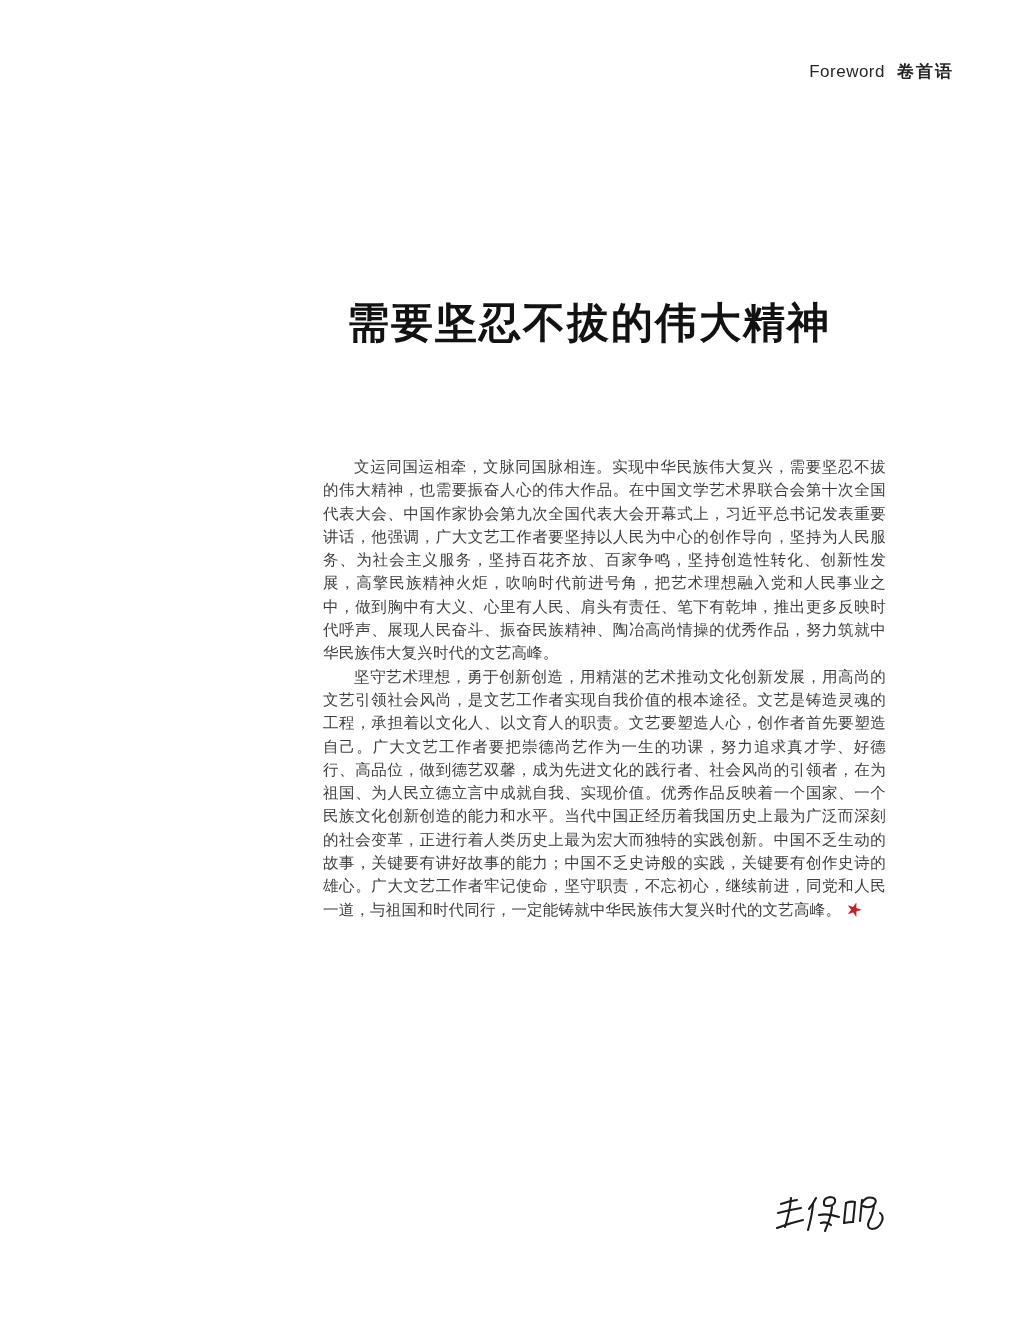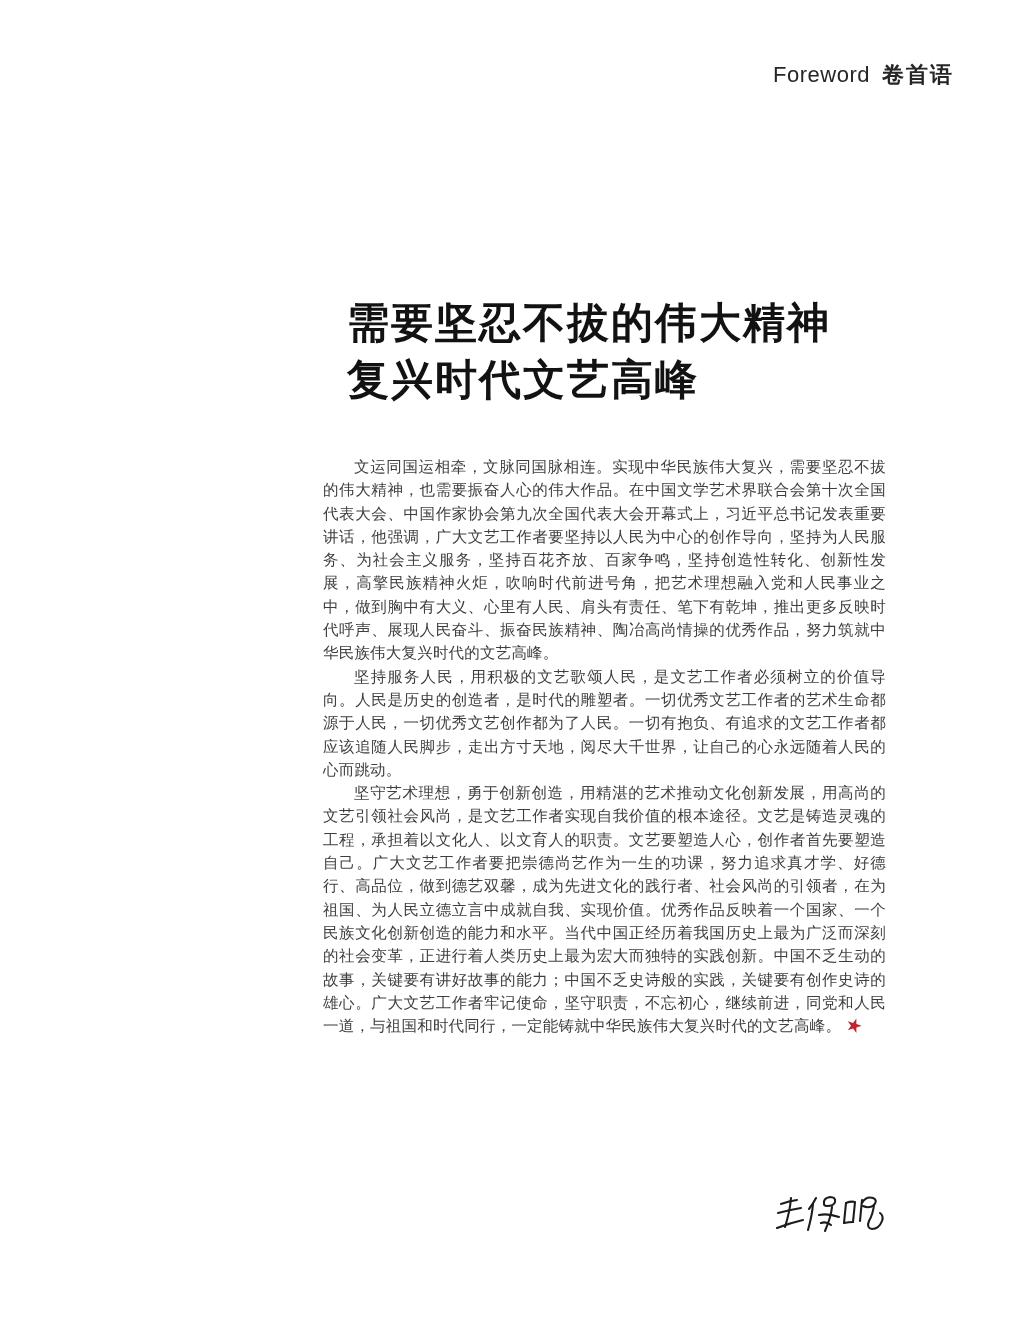--- a/index.html
+++ b/index.html
@@ -14,21 +14,21 @@
     background: #ffffff;
     overflow: hidden;
     font-family: "DejaVu Serif", serif;
   }
   
   .page-header {
     position: absolute;
     top: 60px;
     right: 62px;
     font-family: "Liberation Sans", sans-serif;
-    font-size: 22px;
+    font-size: 17px;
     color: #262626;
     letter-spacing: 0.5px;
     white-space: nowrap;
     margin-left: 22px;
   }
   .page-header .label-zh {
     font-weight: 700;
     margin-left: 12px;
     letter-spacing: 2px;
     font-family: "DejaVu Sans", sans-serif;
@@ -93,26 +93,24 @@
 <body>
 
 <div class="page">
 
   <div class="page-header">
     <span>Foreword</span><span class="label-zh">卷首语</span>
   </div>
 
   <h1 class="article-title">
     <span class="title-line">需要坚忍不拔的伟大精神</span>
-    <span class="title-line">复兴时代文艺高峰</span>
   </h1>
 
   <div class="article-body">
     <p>文运同国运相牵，文脉同国脉相连。实现中华民族伟大复兴，需要坚忍不拔的伟大精神，也需要振奋人心的伟大作品。在中国文学艺术界联合会第十次全国代表大会、中国作家协会第九次全国代表大会开幕式上，习近平总书记发表重要讲话，他强调，广大文艺工作者要坚持以人民为中心的创作导向，坚持为人民服务、为社会主义服务，坚持百花齐放、百家争鸣，坚持创造性转化、创新性发展，高擎民族精神火炬，吹响时代前进号角，把艺术理想融入党和人民事业之中，做到胸中有大义、心里有人民、肩头有责任、笔下有乾坤，推出更多反映时代呼声、展现人民奋斗、振奋民族精神、陶冶高尚情操的优秀作品，努力筑就中华民族伟大复兴时代的文艺高峰。</p>
-    <p>坚持服务人民，用积极的文艺歌颂人民，是文艺工作者必须树立的价值导向。人民是历史的创造者，是时代的雕塑者。一切优秀文艺工作者的艺术生命都源于人民，一切优秀文艺创作都为了人民。一切有抱负、有追求的文艺工作者都应该追随人民脚步，走出方寸天地，阅尽大千世界，让自己的心永远随着人民的心而跳动。</p>
     <p><span>坚守艺术理想，勇于创新创造，用精湛的艺术推动文化创新发展，用高尚的文艺引领社会风尚，是文艺工作者实现自我价值的根本途径。文艺是铸造灵魂的工程，承担着以文化人、以文育人的职责。文艺要塑造人心，创作者首先要塑造自己。广大文艺工作者要把崇德尚艺作为一生的功课，努力追求真才学、好德行、高品位，做到德艺双馨，成为先进文化的践行者、社会风尚的引领者，在为祖国、为人民立德立言中成就自我、实现价值。优秀作品反映着一个国家、一个民族文化创新创造的能力和水平。当代中国正经历着我国历史上最为广泛而深刻的社会变革，正进行着人类历史上最为宏大而独特的实践创新。中国不乏生动的故事，关键要有讲好故事的能力；中国不乏史诗般的实践，关键要有创作史诗的雄心。广大文艺工作者牢记使命，坚守职责，不忘初心，继续前进，同党和人民一道，与祖国和时代同行，一定能铸就中华民族伟大复兴时代的文艺高峰。</span><span class="end-star" style="color: rgb(194, 36, 44);">★</span></p>
   </div>
 
   <div class="signature" aria-label="王保旺">
     <svg viewBox="0 0 118 50">
 
       <path d="M9 14 Q17 11 25 10"></path>
       <path d="M6 23 Q17 20 29 18"></path>
       <path d="M19 8 Q18 21 13 37"></path>
       <path d="M5 38 Q18 33 31 30"></path>

